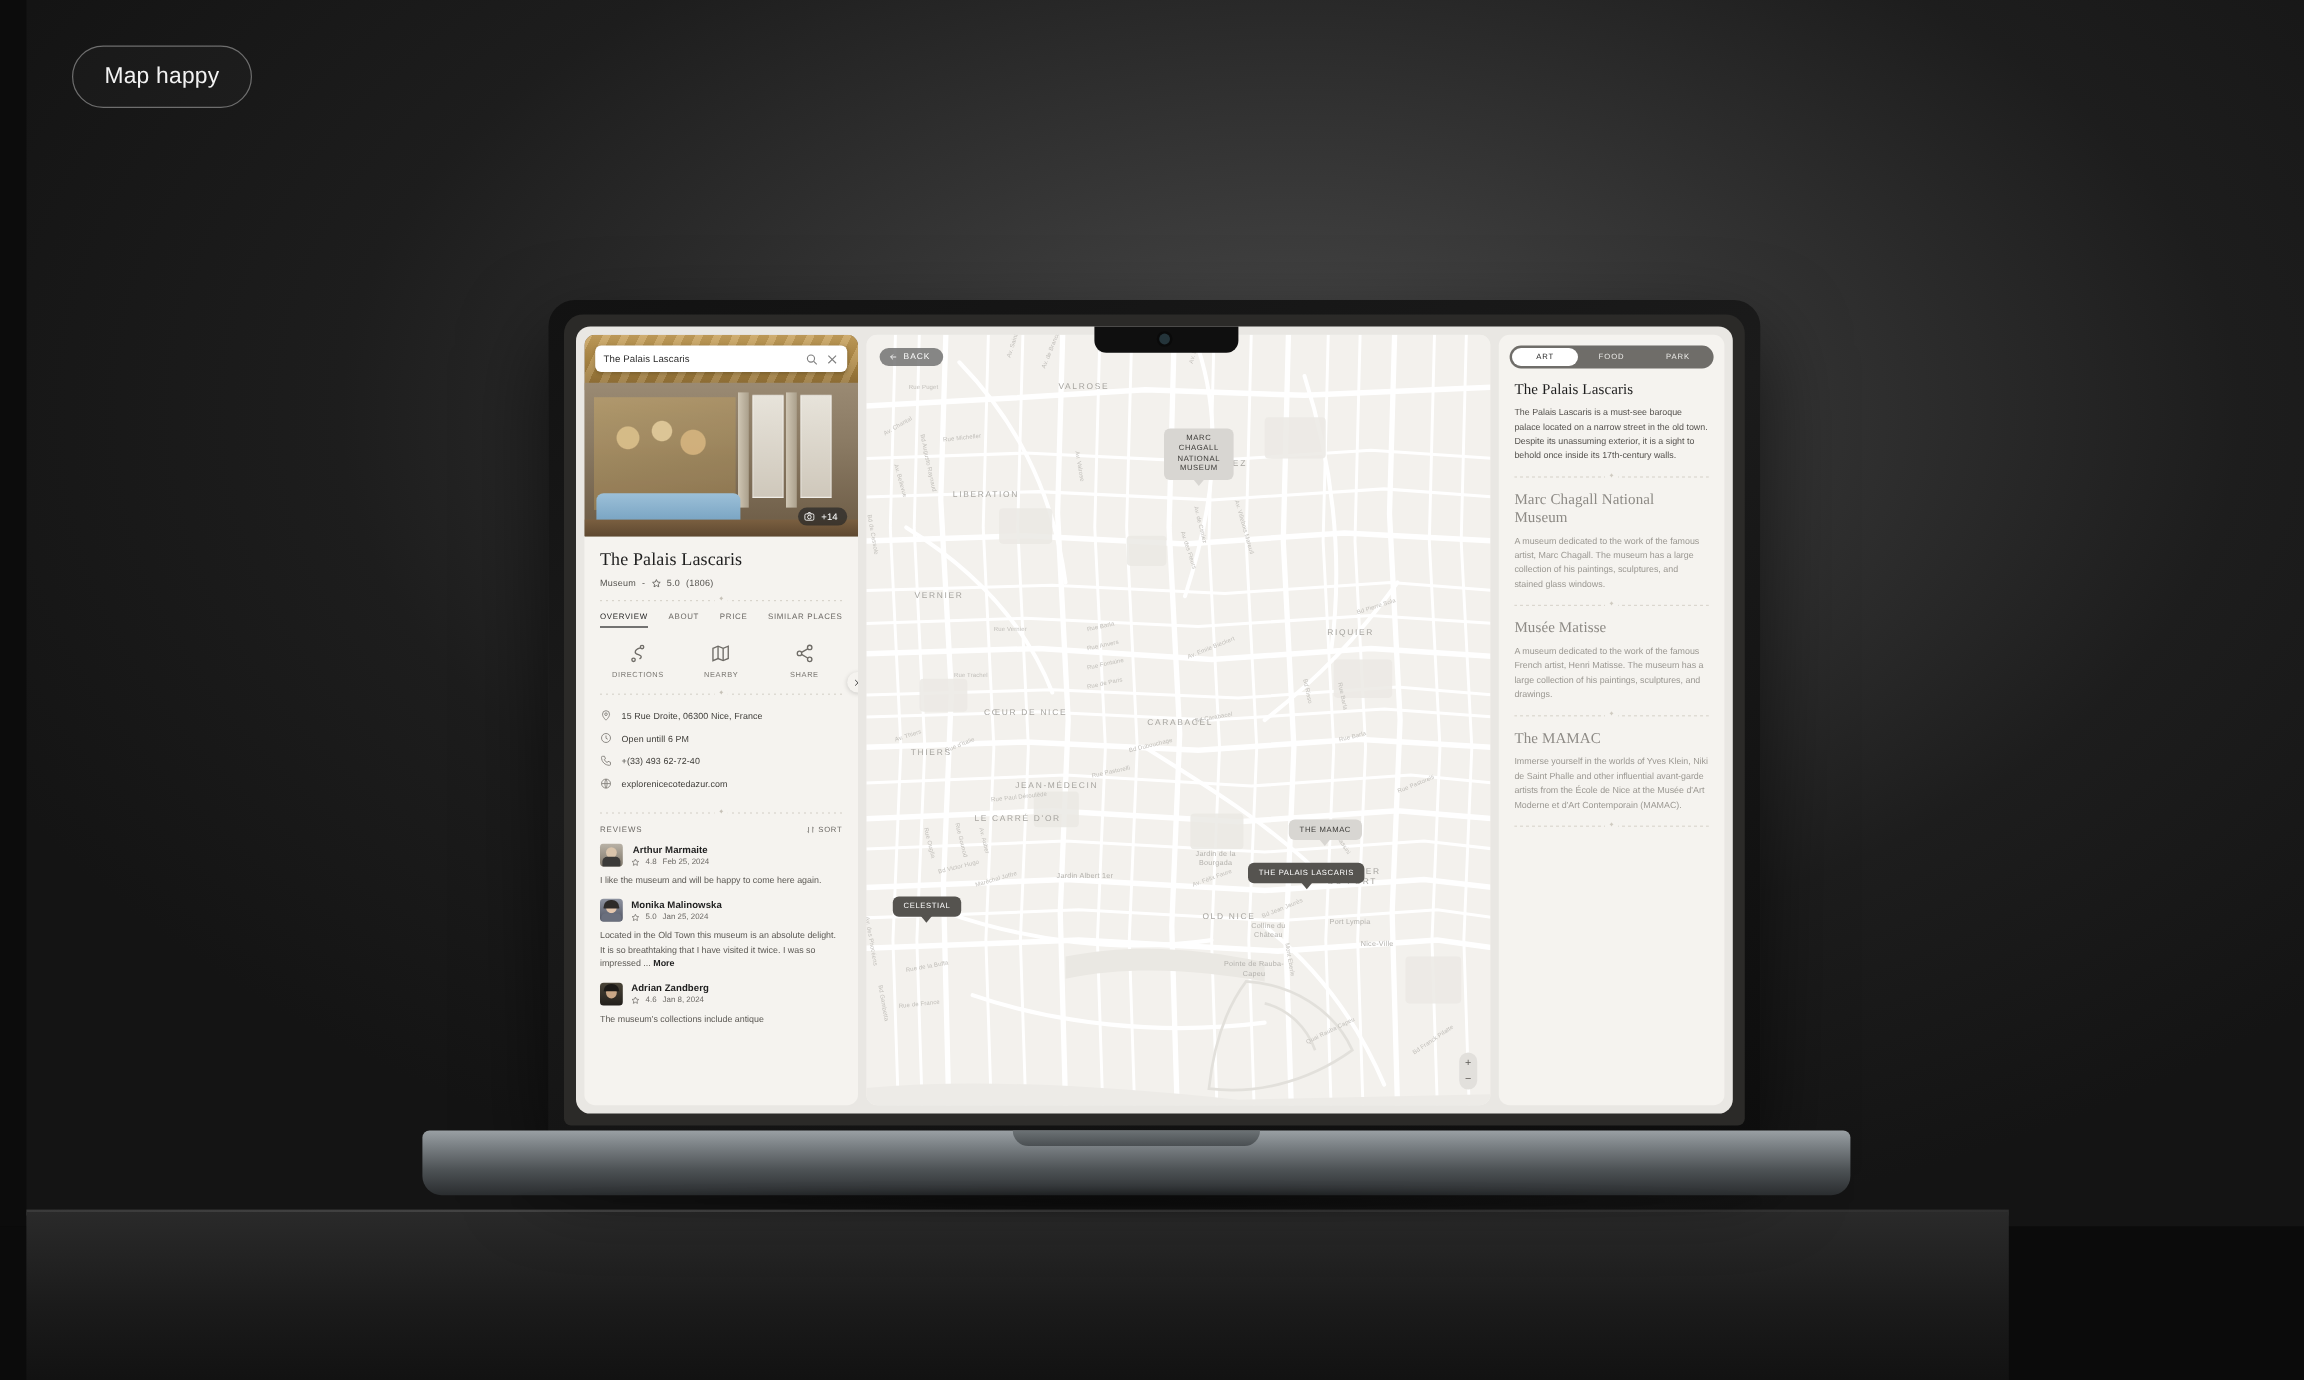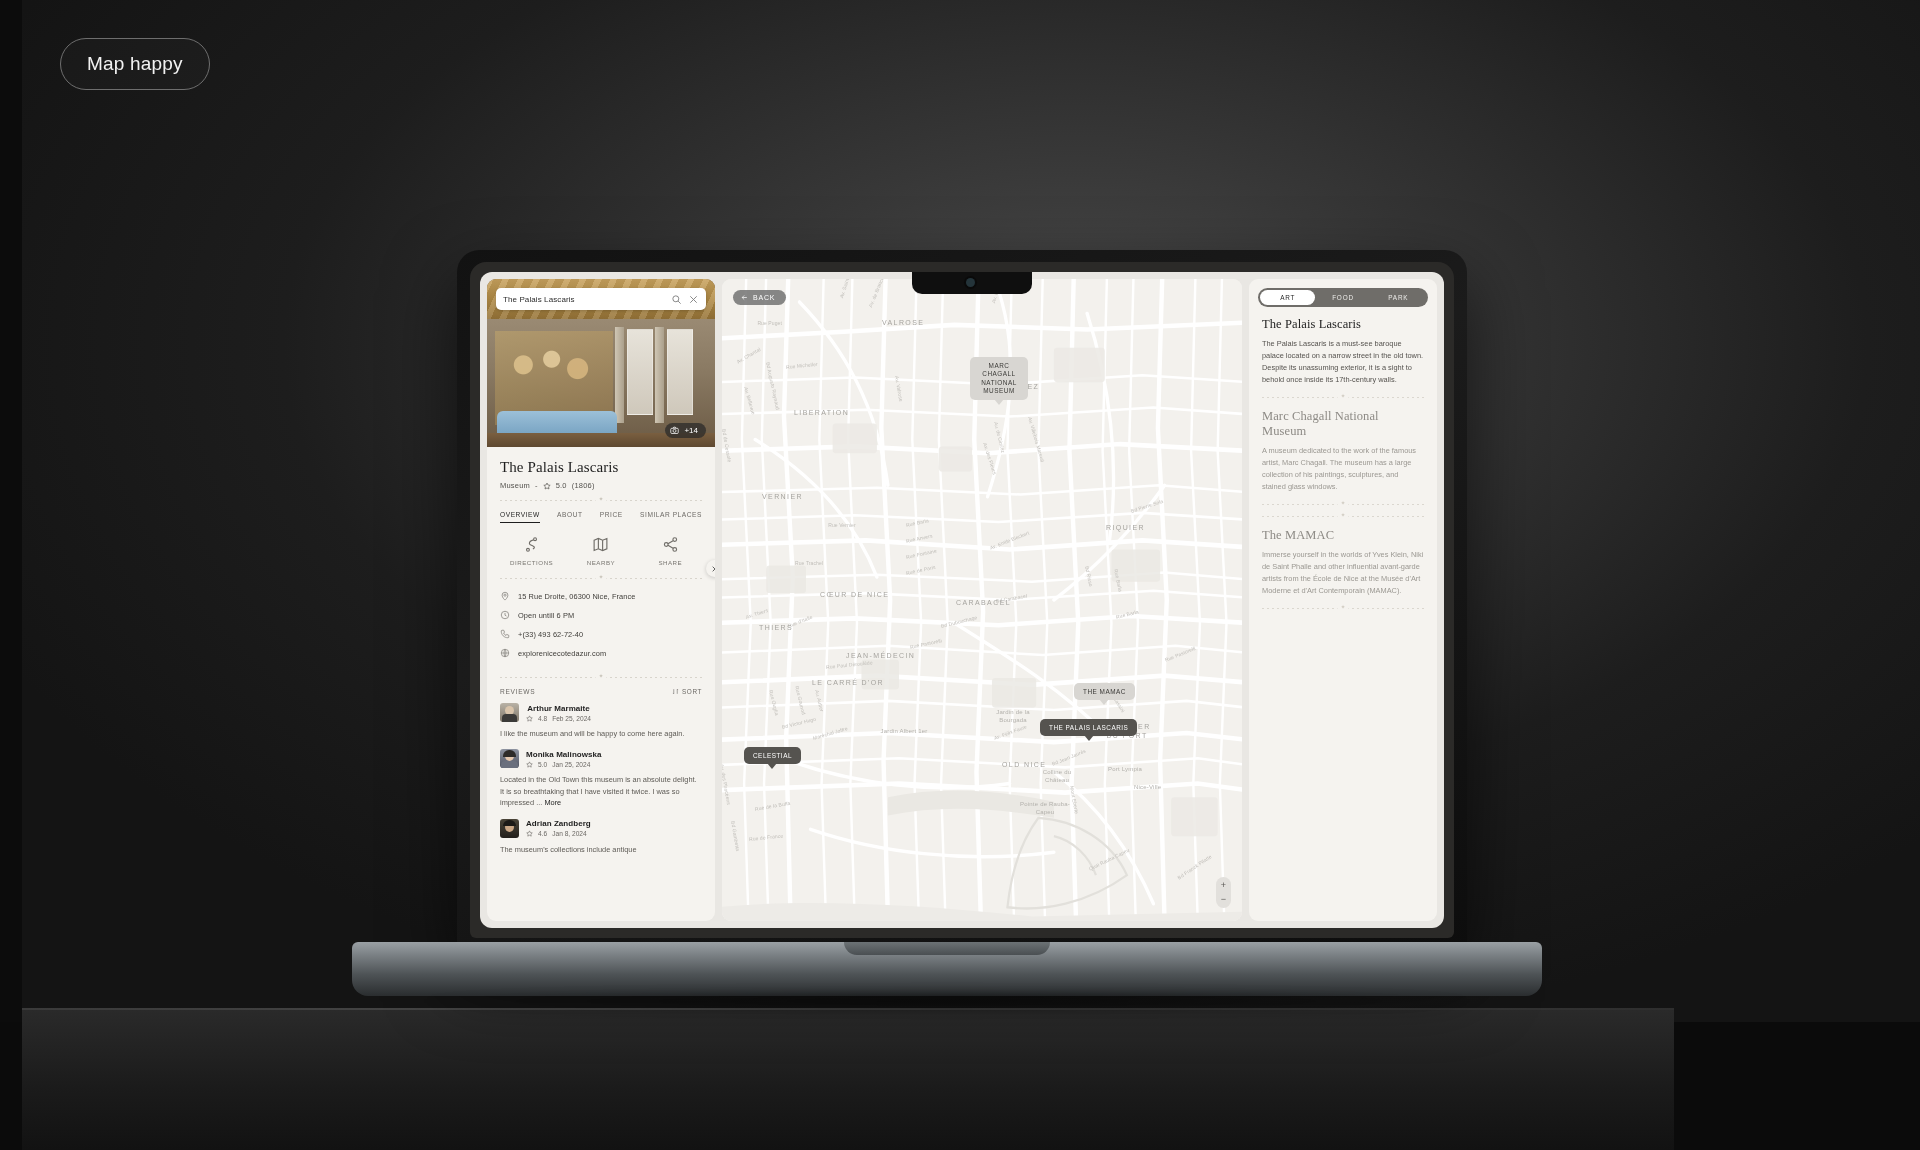--- a/index.html
+++ b/index.html
@@ -209,21 +209,21 @@
   #reviews { padding: 0 13px; overflow: hidden; flex: 1; }
   .review { margin-bottom: 10px; }
   .rv-top { display: flex; align-items: center; gap: 7px; }
   .avatar { width: 19px; height: 19px; border-radius: 3px; flex: none; overflow: hidden;
             background: #9b968c; position: relative; }
   .avatar i { position: absolute; border-radius: 50%; display: block; }
   .rv-name { font-size: 8px; color: #1e1e1e; font-weight: bold; letter-spacing: .05px; text-align: center; }
   .rv-sub { display: flex; align-items: center; gap: 5px; margin-top: 2px;
             font-size: 6.6px; color: #6b6864; }
   .rv-body { font-size: 7.4px; line-height: 1.55; color: #5d5a55; margin-top: 6px; }
-  .rv-more { color: #1e1e1e; font-weight: normal; }
+  .rv-more { color: #1e1e1e; font-weight: bold; }
 
   #close-chip {
     position: absolute; right: -8px; top: 281px;
     width: 17px; height: 17px; border-radius: 50%;
     background: #f5f3ef; display: flex; align-items: center; justify-content: center;
     z-index: 20; box-shadow: 0 1px 4px rgba(0,0,0,.18);
   }
 
   
   #map-panel { flex: 1; background: #f3f1ed; position: relative; }
@@ -703,20 +703,24 @@
           <div class="art-desc">The Palais Lascaris is a must-see baroque palace located on a narrow street in the old town. Despite its unassuming exterior, it is a sight to behold once inside its 17th-century walls.</div>
         </div>
         <div class="art-div"></div>
 
         <div class="art-item faded">
           <div class="art-title">Marc Chagall National Museum</div>
           <div class="art-desc">A museum dedicated to the work of the famous artist, Marc Chagall. The museum has a large collection of his paintings, sculptures, and stained glass windows.</div>
         </div>
         <div class="art-div"></div>
 
+        <div class="art-item faded">
+          <div class="art-title">Musée Matisse</div>
+          <div class="art-desc">A museum dedicated to the work of the famous French artist, Henri Matisse. The museum has a large collection of his paintings, sculptures, and drawings.</div>
+        </div>
         <div class="art-div"></div>
 
         <div class="art-item faded">
           <div class="art-title">The MAMAC</div>
           <div class="art-desc">Immerse yourself in the worlds of Yves Klein, Niki de Saint Phalle and other influential avant-garde artists from the École de Nice at the Musée d'Art Moderne et d'Art Contemporain (MAMAC).</div>
         </div>
         <div class="art-div"></div>
 
       </div>
     </div>

